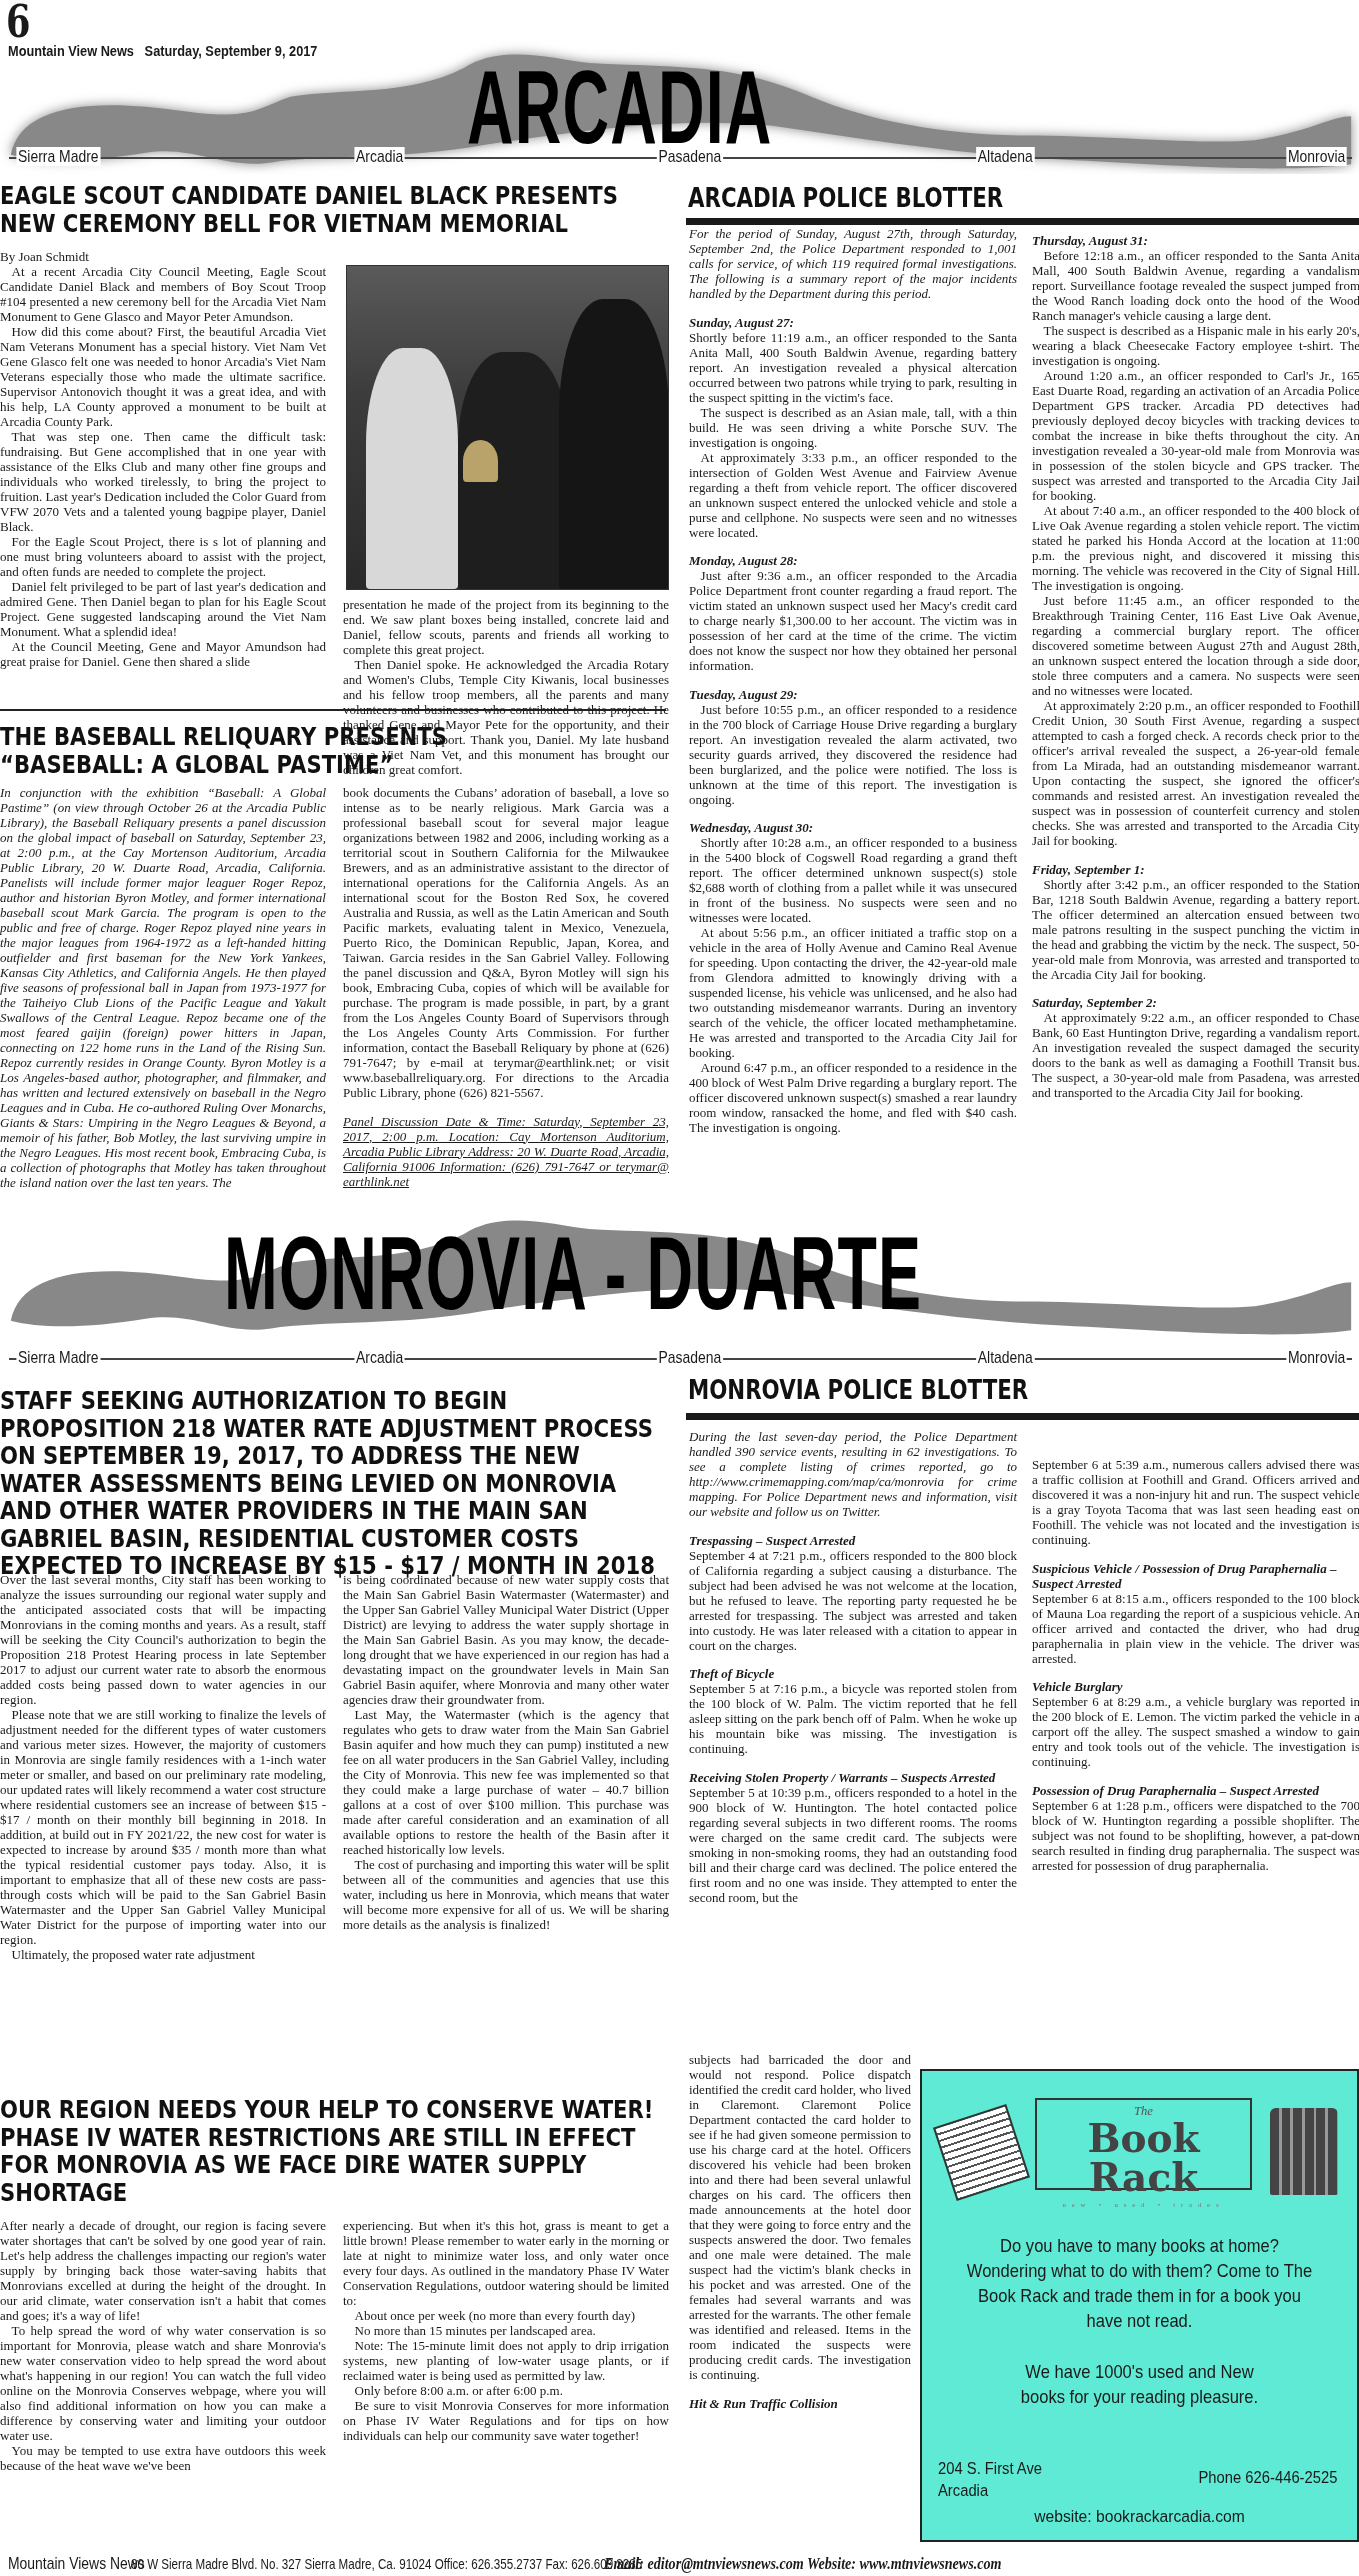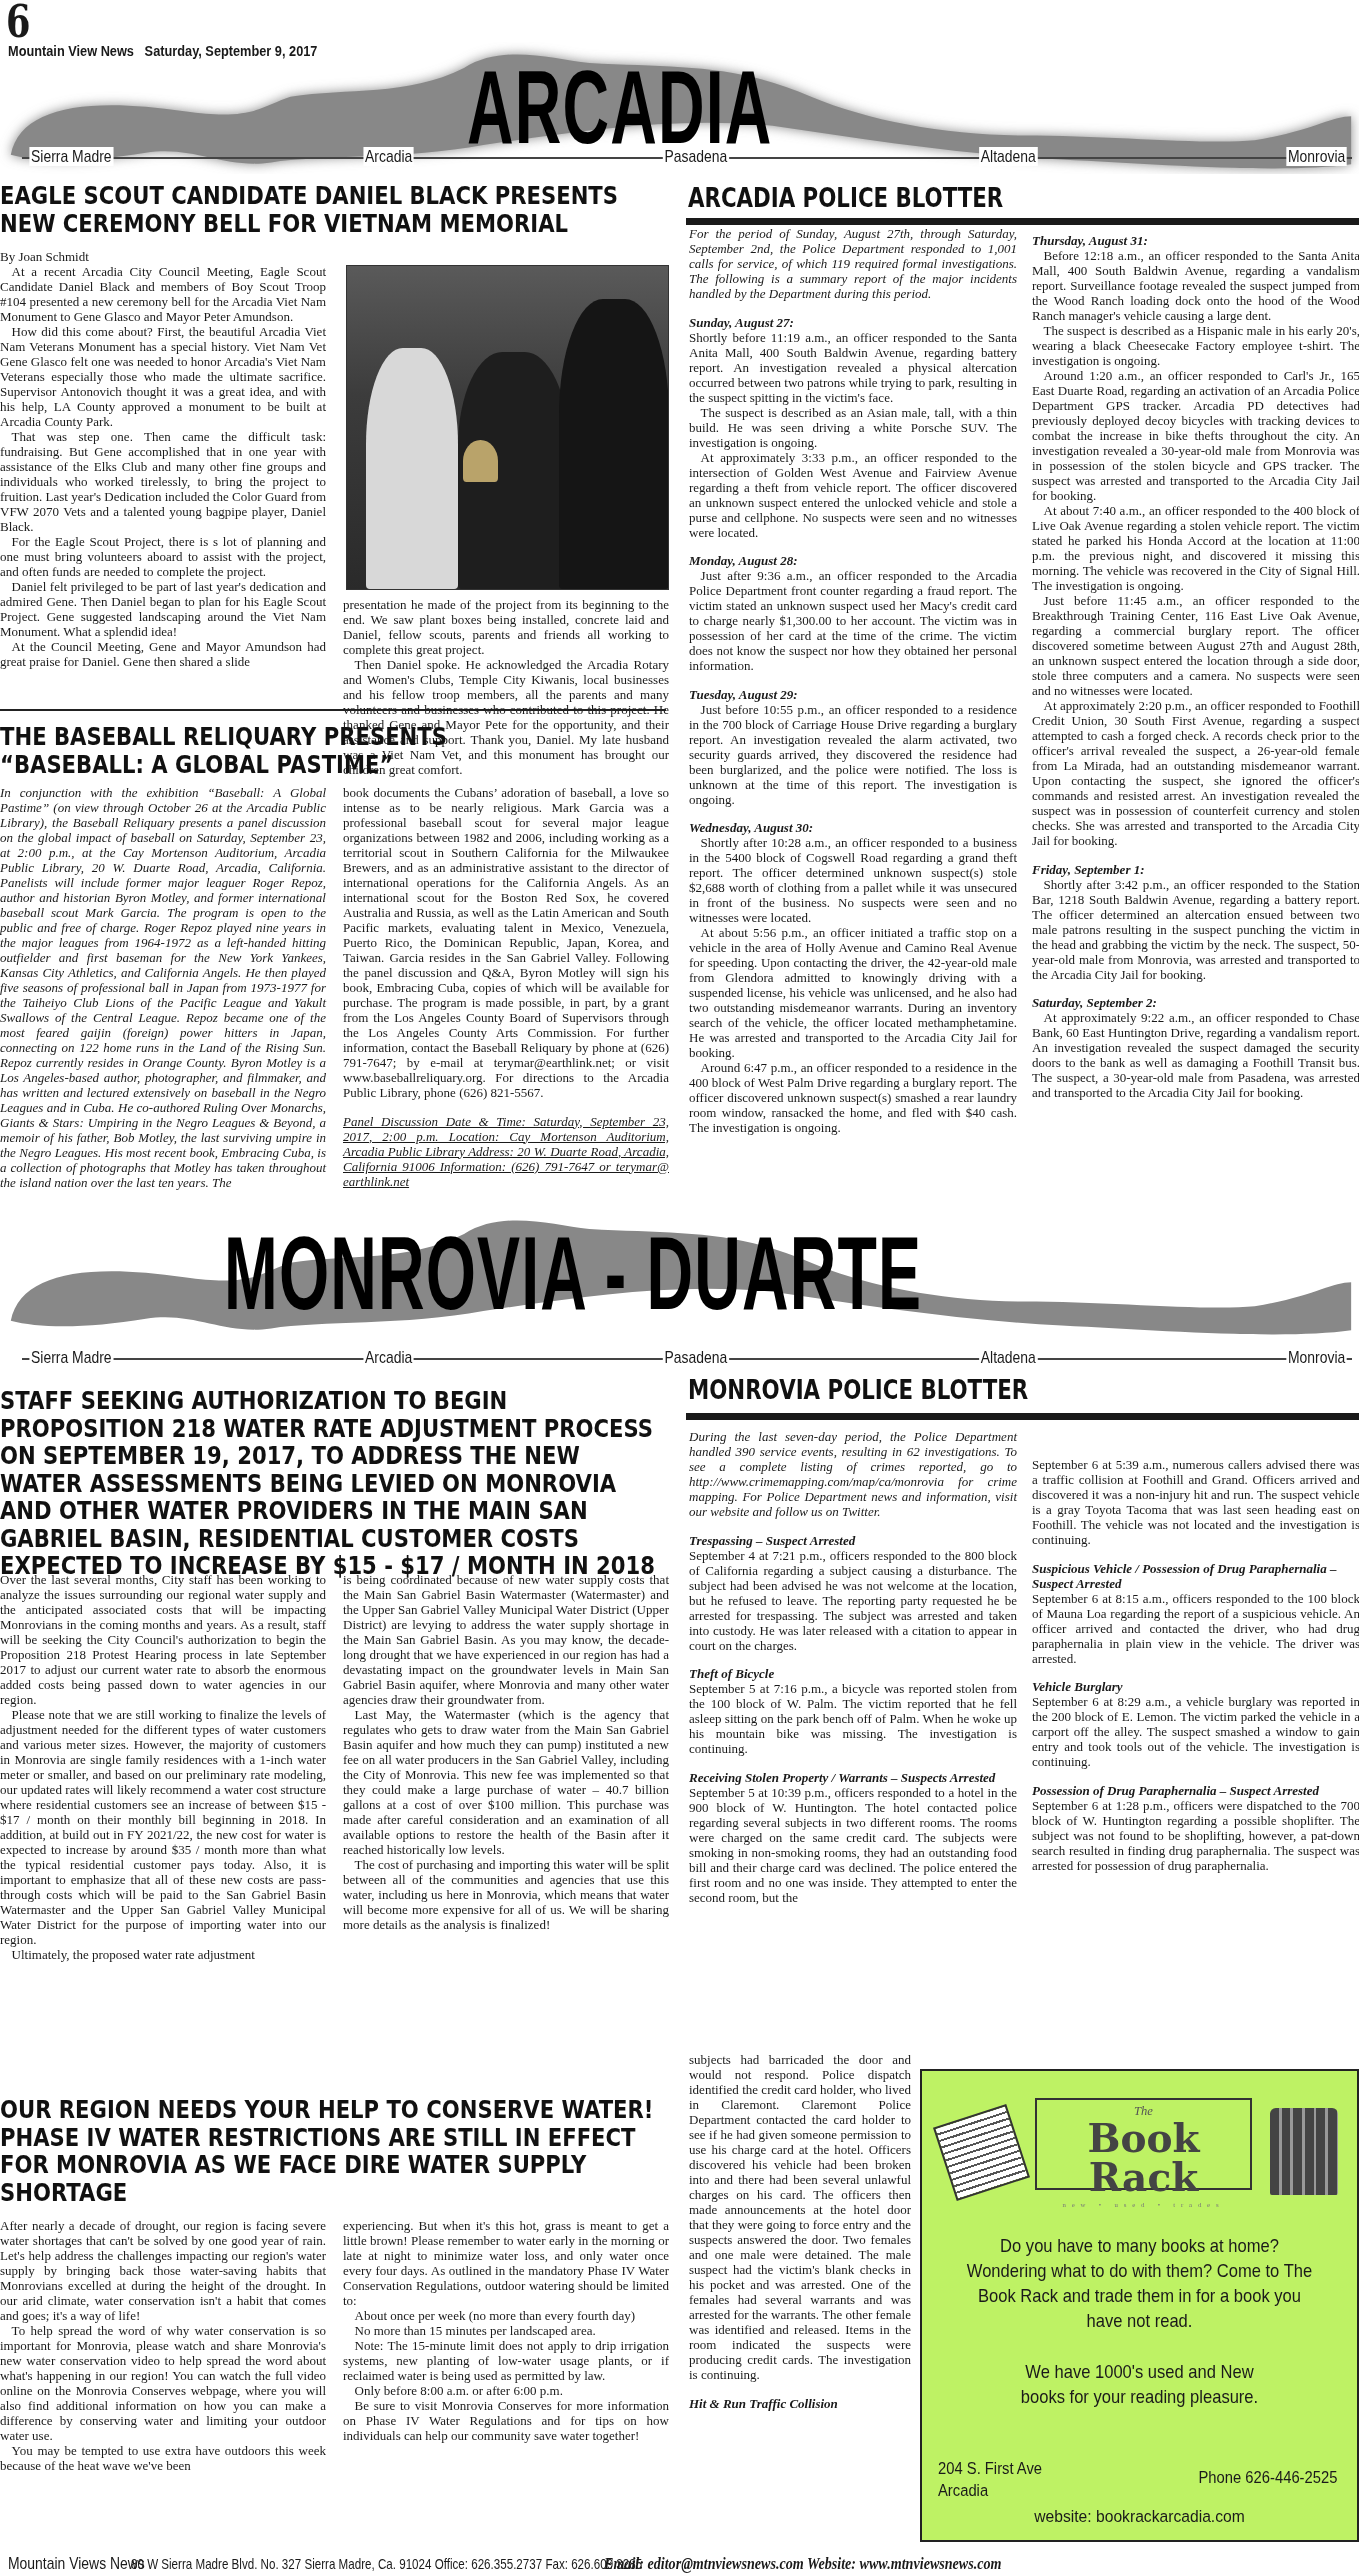--- a/index.html
+++ b/index.html
@@ -5,21 +5,21 @@
   * { box-sizing: border-box; margin: 0; padding: 0; }
   html, body { width: 1360px; background: #ffffff; }
   body { font-family: "Liberation Serif", serif; color: #1a1a1a; position: relative; height: 2576px; overflow: hidden; }
 
   .page-num { position: absolute; left: 5.8px; top: 0px; font-family: "DejaVu Serif", serif; font-weight: bold; font-size: 44px; line-height: 44px; letter-spacing: -1.9px; transform: scaleX(0.8); transform-origin: left top; }
   .pub-line { position: absolute; left: 7.7px; top: 43px; font-family: "Liberation Sans", sans-serif; font-weight: bold; font-size: 14.5px; transform: scaleX(0.88); transform-origin: left top; white-space: pre; }
 
   .banner { position: absolute; left: 0; width: 1360px; height: 155px; }
   .banner svg { position: absolute; left: 0; top: 0; }
   .banner .title { position: absolute; font-family: "Liberation Sans", sans-serif; font-weight: bold; color: #000; transform: scaleX(0.62); transform-origin: left top; letter-spacing: 1.9px; line-height: 1; white-space: nowrap; }
-  .cities { position: absolute; left: 22px; right: 7.7px; display: flex; justify-content: space-between; align-items: flex-end; }
+  .cities { position: absolute; left: 9px; right: 7.7px; display: flex; justify-content: space-between; align-items: flex-end; }
   .cities .city { font-family: "Liberation Sans", sans-serif; font-size: 16.4px; transform: scaleX(0.85); background: #fff; padding: 0 1.9px; position: relative; z-index: 2; }
   .cities .rail { position: absolute; left: 0; right: 0; top: 50%; height: 2.9px; border-top: 1px solid #444; border-bottom: 1px solid #444; z-index: 1; }
 
   .headline { position: absolute; font-family: "DejaVu Sans", sans-serif; font-weight: bold; color: #111; line-height: 1.05; transform: scaleX(0.86); transform-origin: left top; text-transform: uppercase; }
   .section-head { position: absolute; font-family: "DejaVu Sans", sans-serif; font-weight: bold; color: #111; transform: scaleX(0.82); transform-origin: left top; white-space: nowrap; }
   .thick-rule { position: absolute; height: 6.8px; background: #1a1a1a; }
   .thin-rule { position: absolute; height: 1.9px; background: #222; }
 
   .col { position: absolute; font-size: 13px; line-height: 15px; text-align: justify; }
   .col p { text-indent: 11.6px; }
@@ -27,21 +27,21 @@
   .col .byline { text-indent: 0; }
   .col .intro { font-style: italic; text-indent: 0; }
   .col .day { font-style: italic; font-weight: bold; text-indent: 0; margin-top: 13.5px; }
   .col .sub { font-style: italic; font-weight: bold; text-indent: 0; margin-top: 13.5px; text-align: left; }
   .col .gap { margin-top: 13.5px; }
   .col .italic { font-style: italic; text-decoration: underline; }
 
   .photo { position: absolute; background: linear-gradient(180deg,#5a5a5a 0%,#3c3c3c 40%,#2a2a2a 100%); border: 1px solid #333; overflow: hidden; }
   .photo .fig { position: absolute; bottom: 0; border-radius: 40% 40% 3.9px 3.9px; }
 
-  .ad { position: absolute; border: 2.9px solid #222; background: #bef264; }
+  .ad { position: absolute; border: 2.9px solid #222; background: #5eead4; }
   .ad .logo-box { position: absolute; left: 113px; top: 27px; width: 217px; height: 92px; border: 2.9px solid #333; text-align: center; }
   .ad .logo-the { font-style: italic; font-size: 12.6px; color: #555; margin-top: 3.9px; }
   .ad .logo-name { font-family: "DejaVu Serif", serif; font-weight: bold; font-size: 39px; color: #444; line-height: 39px; }
   .ad .logo-tag { font-size: 6.8px; letter-spacing: 5.8px; color: #777; margin-top: 3.9px; }
   .ad .ad-text { position: absolute; left: 0; right: 0; text-align: center; font-family: "Liberation Sans", sans-serif; font-size: 18.4px; line-height: 25px; transform: scaleX(0.9); }
   .ad .addr { position: absolute; font-family: "Liberation Sans", sans-serif; font-size: 17.4px; line-height: 22px; transform: scaleX(0.85); transform-origin: left top; }
   .ad .phone { position: absolute; font-family: "Liberation Sans", sans-serif; font-size: 17.4px; transform: scaleX(0.85); transform-origin: right top; }
   .ad .web { position: absolute; left: 0; right: 0; text-align: center; font-family: "Liberation Sans", sans-serif; font-size: 17.4px; transform: scaleX(0.9); }
 
   .footer { position: absolute; left: 0; top: 2554px; width: 1360px; font-family: "Liberation Sans", sans-serif; font-size: 14.5px; white-space: nowrap; display: flex; align-items: baseline; }

